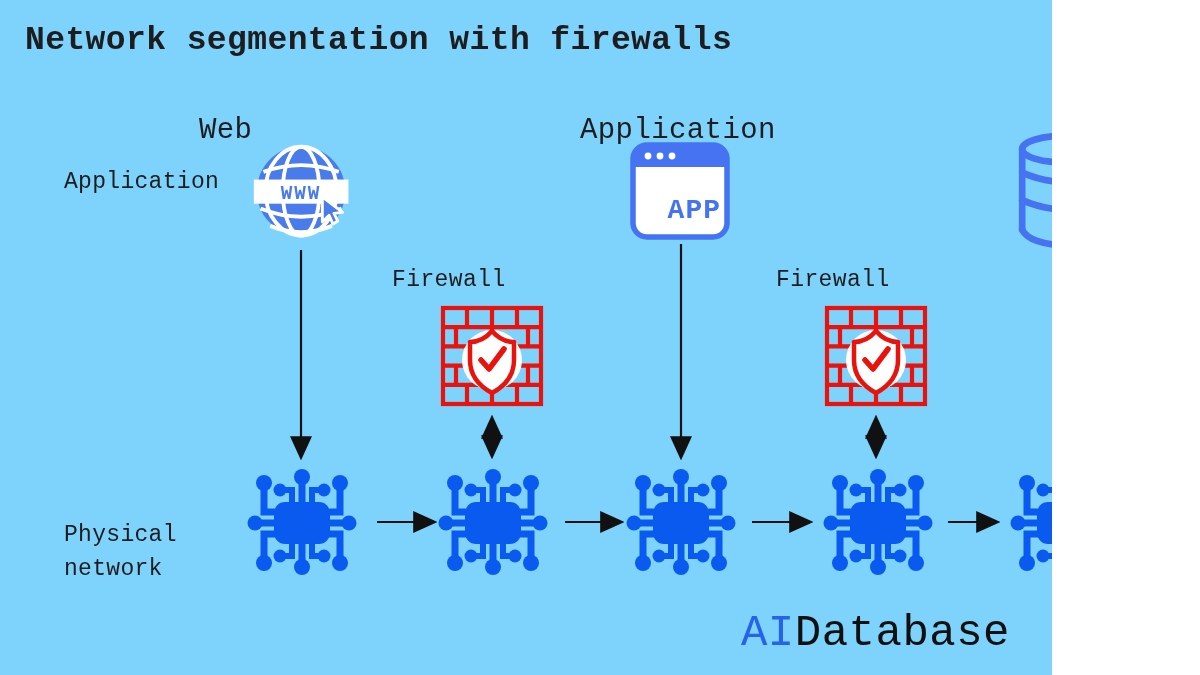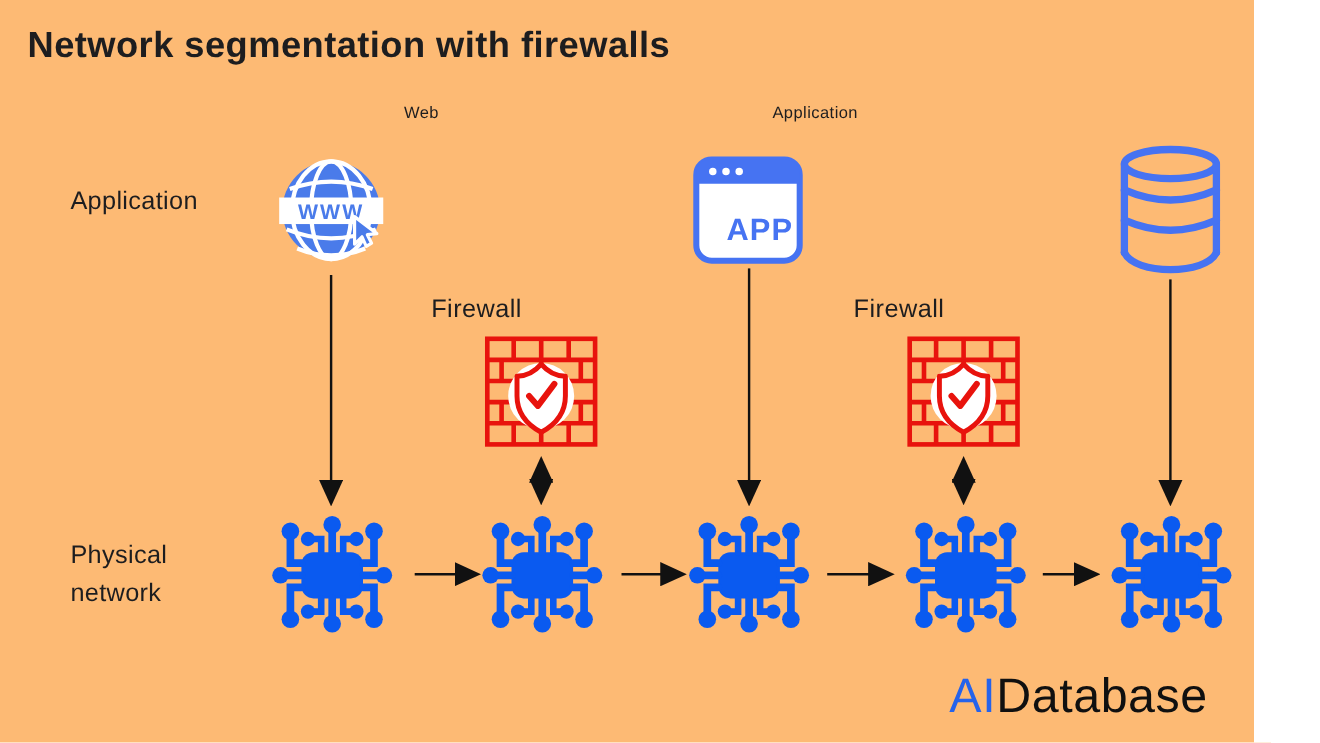--- a/index.html
+++ b/index.html
@@ -1,20 +1,20 @@
 <!DOCTYPE html>
 <html><head>
 <meta charset="utf-8">
 <style>
   html,body{margin:0;padding:0;background:#ffffff;}
   body{width:1200px;height:675px;font-family:"Liberation Sans",sans-serif;color:#1d1d1f;}
-  #stage{position:relative;width:1140px;height:675px;overflow:hidden;background:#fdba74;}
+  #stage{position:relative;width:1052px;height:675px;overflow:hidden;background:#7dd3fc;font-family:Liberation Mono, monospace;}
   .abs{position:absolute;}
   .title{font-size:33px;font-weight:700;letter-spacing:0.4px;color:#1d1d1f;}
-  .col-label{width:200px;text-align:right;font-size:15px;font-weight:500;letter-spacing:0.4px;}
+  .col-label{width:200px;text-align:left;font-size:29px;font-weight:500;letter-spacing:0.4px;margin-top:20px;}
   .row-label{font-size:23px;font-weight:500;letter-spacing:0.3px;line-height:34px;}
   .fw-label{width:200px;text-align:left;font-size:23px;font-weight:500;letter-spacing:0.4px;}
   .logo{font-size:44px;letter-spacing:0.5px;white-space:nowrap;}
   .logo .ai{color:#2563eb;font-weight:500;}
   .logo .rest{color:#101010;font-weight:500;}
   svg{display:block;}
   .overlay{pointer-events:none;}
 </style>
 </head>
 <body>
@@ -59,21 +59,21 @@
   </svg>
 
   <div class="abs title" style="left:25px;top:22px;">Network segmentation with firewalls</div>
 
   <div class="abs col-label" style="left:199px;top:94px;">Web</div>
   <div class="abs col-label" style="left:580px;top:94px;">Application</div>
 
   <div class="abs row-label" style="left:64px;top:165px;">
     <div>Application</div>
   </div>
-  <div class="abs row-label" style="left:64px;top:487px;">
+  <div class="abs row-label" style="left:64px;top:518px;">
     <div>Physical</div>
     <div>network</div>
   </div>
 
   <div class="abs fw-label" style="left:392px;top:267px;">Firewall</div>
   <div class="abs fw-label" style="left:776px;top:267px;">Firewall</div>
 
   <svg class="abs" style="left:248px;top:140px;" width="112" height="110" viewBox="0 0 116 112">
     <circle cx="55" cy="52" r="46" fill="#4a7bea"></circle>
     <g fill="none" stroke="#ffffff" stroke-width="4">

